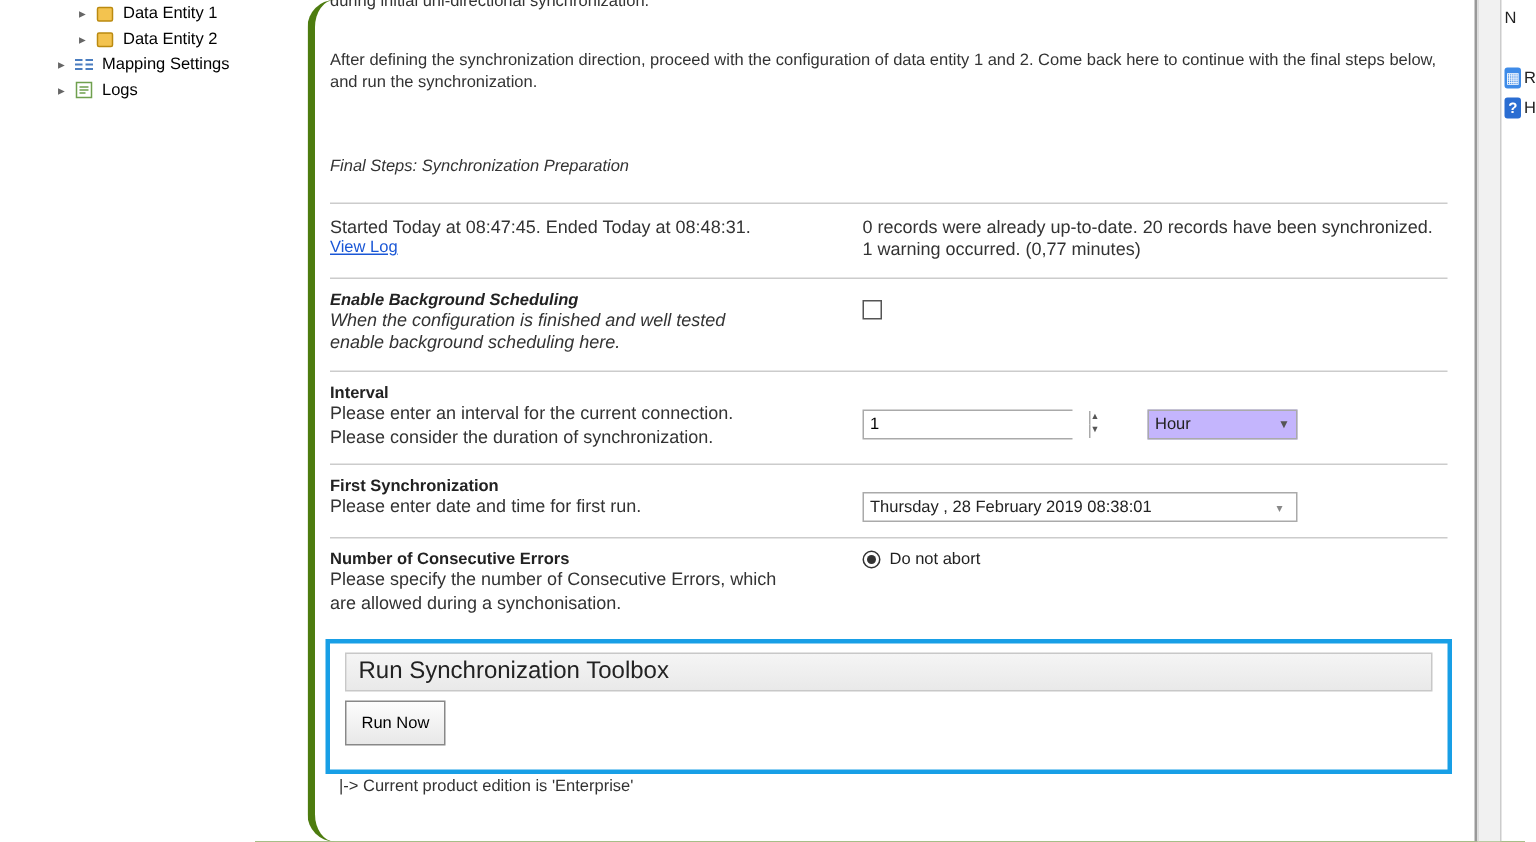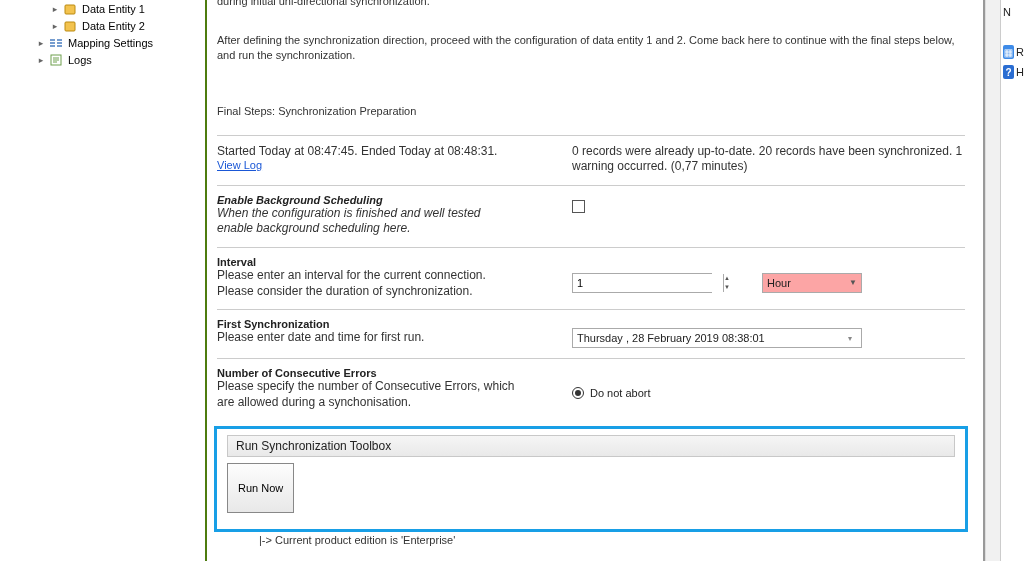--- a/index.html
+++ b/index.html
@@ -6,58 +6,58 @@
 body { background: #fff; font-size: 11px; color: #222; overflow: hidden; }
 .app { display: flex; width: 1024px; height: 561px; }
 .tree { width: 205px; padding: 0 4px; flex: 0 0 auto; }
 .tree-item { display: flex; align-items: center; height: 17px; cursor: pointer; }
 .tree-item .exp { width: 14px; text-align: center; color: #666; font-size: 9px; }
 .tree-item .ico { width: 16px; height: 14px; display: flex; align-items: center; justify-content: center; margin-right: 4px; }
 .tree-item .lbl { font-size: 11px; color: #000; }
 .ind1 { padding-left: 44px; }
 .ind0 { padding-left: 30px; }
 
-.main-col { flex: 1; position: relative; border-left: 2px solid #4d7c0f; }
+.main-col { flex: 1; position: relative; border-left: 5px solid #4d7c0f; border-radius: 18px; }
 .main-frame { position: absolute; left: 0; right: 15px; top: 0; bottom: 0; border-right: 2px solid #999; }
 .content { padding: 0 18px 0 10px; height: 100%; overflow: hidden; }
 
 .para { font-size: 11px; color: #333; line-height: 1.35; }
-.sect-title { font-size: 11px; color: #333; margin: 42px 0 18px 0; }
+.sect-title { font-size: 11px; color: #333; margin: 42px 0 18px 0; font-style: italic; }
 
 .row { display: flex; border-top: 1px solid #ccc; padding: 8px 0 10px 0; }
 .left-cell { width: 355px; flex: 0 0 auto; }
 .right-cell { flex: 1; }
 .field-label { font-weight: bold; font-size: 11px; color: #222; }
 .field-desc { font-size: 12px; color: #333; line-height: 1.3; }
 .link { color: #1a57d6; text-decoration: underline; cursor: pointer; }
 
 .checkbox { width: 13px; height: 13px; border: 1px solid #555; background: #fff; display: inline-block; }
 .spin-input { display: inline-flex; width: 140px; height: 20px; border: 1px solid #aaa; background: #fff; }
 .spin-input input { border: none; flex: 1; padding: 0 4px; font-size: 11px; outline: none; }
 .spin-input .spin { width: 16px; display: flex; flex-direction: column; }
 .spin-input .sb { flex: 1; font-size: 6px; display: flex; align-items: center; justify-content: center; border-left: 1px solid #aaa; cursor: pointer; color: #555; }
 .spin-small { width: 45px; height: 18px; }
 .spin-small input { width: 100%; }
 
-.combo { display: inline-flex; width: 100px; height: 20px; border: 1px solid #aaa; background: #fca5a5; align-items: center; padding: 0 4px; justify-content: space-between; cursor: pointer; }
+.combo { display: inline-flex; width: 100px; height: 20px; border: 1px solid #aaa; background: #c4b5fd; align-items: center; padding: 0 4px; justify-content: space-between; cursor: pointer; }
 .combo .arr { font-size: 8px; color: #555; }
 
 .dt-input { display: inline-flex; width: 290px; height: 20px; border: 1px solid #aaa; background: #fff; align-items: center; padding: 0 4px; justify-content: space-between; font-size: 11px; }
 .dt-input .cal { width: 14px; height: 14px; display: flex; align-items: center; justify-content: center; color: #888; font-size: 8px; }
 
 .radio-grp { display: flex; flex-direction: column; gap: 6px; }
-.radio-row { display: flex; align-items: flex-start; gap: 6px; font-size: 11px; margin-top: 20px; }
+.radio-row { display: flex; align-items: flex-start; gap: 6px; font-size: 11px; }
 .radio { width: 12px; height: 12px; border: 1px solid #333; border-radius: 50%; display: flex; align-items: center; justify-content: center; }
 .radio.sel::after { content: ""; width: 6px; height: 6px; background: #333; border-radius: 50%; }
 
 .highlight-box { border: 3px solid #189fe6; margin: 6px -3px 0 -3px; padding: 6px 10px 16px 10px; }
-.group-header { background: linear-gradient(#f5f5f5,#e9e9e9); border: 1px solid #c8c8c8; padding: 3px 8px; font-size: 12px; margin-bottom: 6px; }
-.run-btn { border: 1px solid #888; background: linear-gradient(#fdfdfd,#e8e8e8); padding: 18px 10px; font-size: 11px; cursor: pointer; }
-
-.status-bar { font-size: 11px; color: #333; padding: 2px 6px; margin-left: 36px; }
+.group-header { background: linear-gradient(#f5f5f5,#e9e9e9); border: 1px solid #c8c8c8; padding: 3px 8px; font-size: 16px; margin-bottom: 6px; }
+.run-btn { border: 1px solid #888; background: linear-gradient(#fdfdfd,#e8e8e8); padding: 8px 10px; font-size: 11px; cursor: pointer; }
+
+.status-bar { font-size: 11px; color: #333; padding: 2px 6px; }
 .scroll-track { position: absolute; right: 0; top: 0; bottom: 0; width: 15px; background: #f1f1f1; border-left: 1px solid #ddd; }
 
 .side-right { width: 24px; flex: 0 0 auto; border-left: 1px solid #ccc; padding: 2px 0 0 2px; }
 .side-right .ri { display:flex; align-items:center; height: 20px; font-size:11px; gap:2px;}
 .ri-icon { width:14px; height:14px; display:inline-flex; align-items:center; justify-content:center; font-size:10px;}
 .ri-icon.blue { background:#3e8be8; color:#fff; border-radius:2px;}
 .ri-icon.help { background:#2a6dd2; color:#fff; border-radius:2px; font-weight:bold;}
 </style>
 </head>
 <body>

